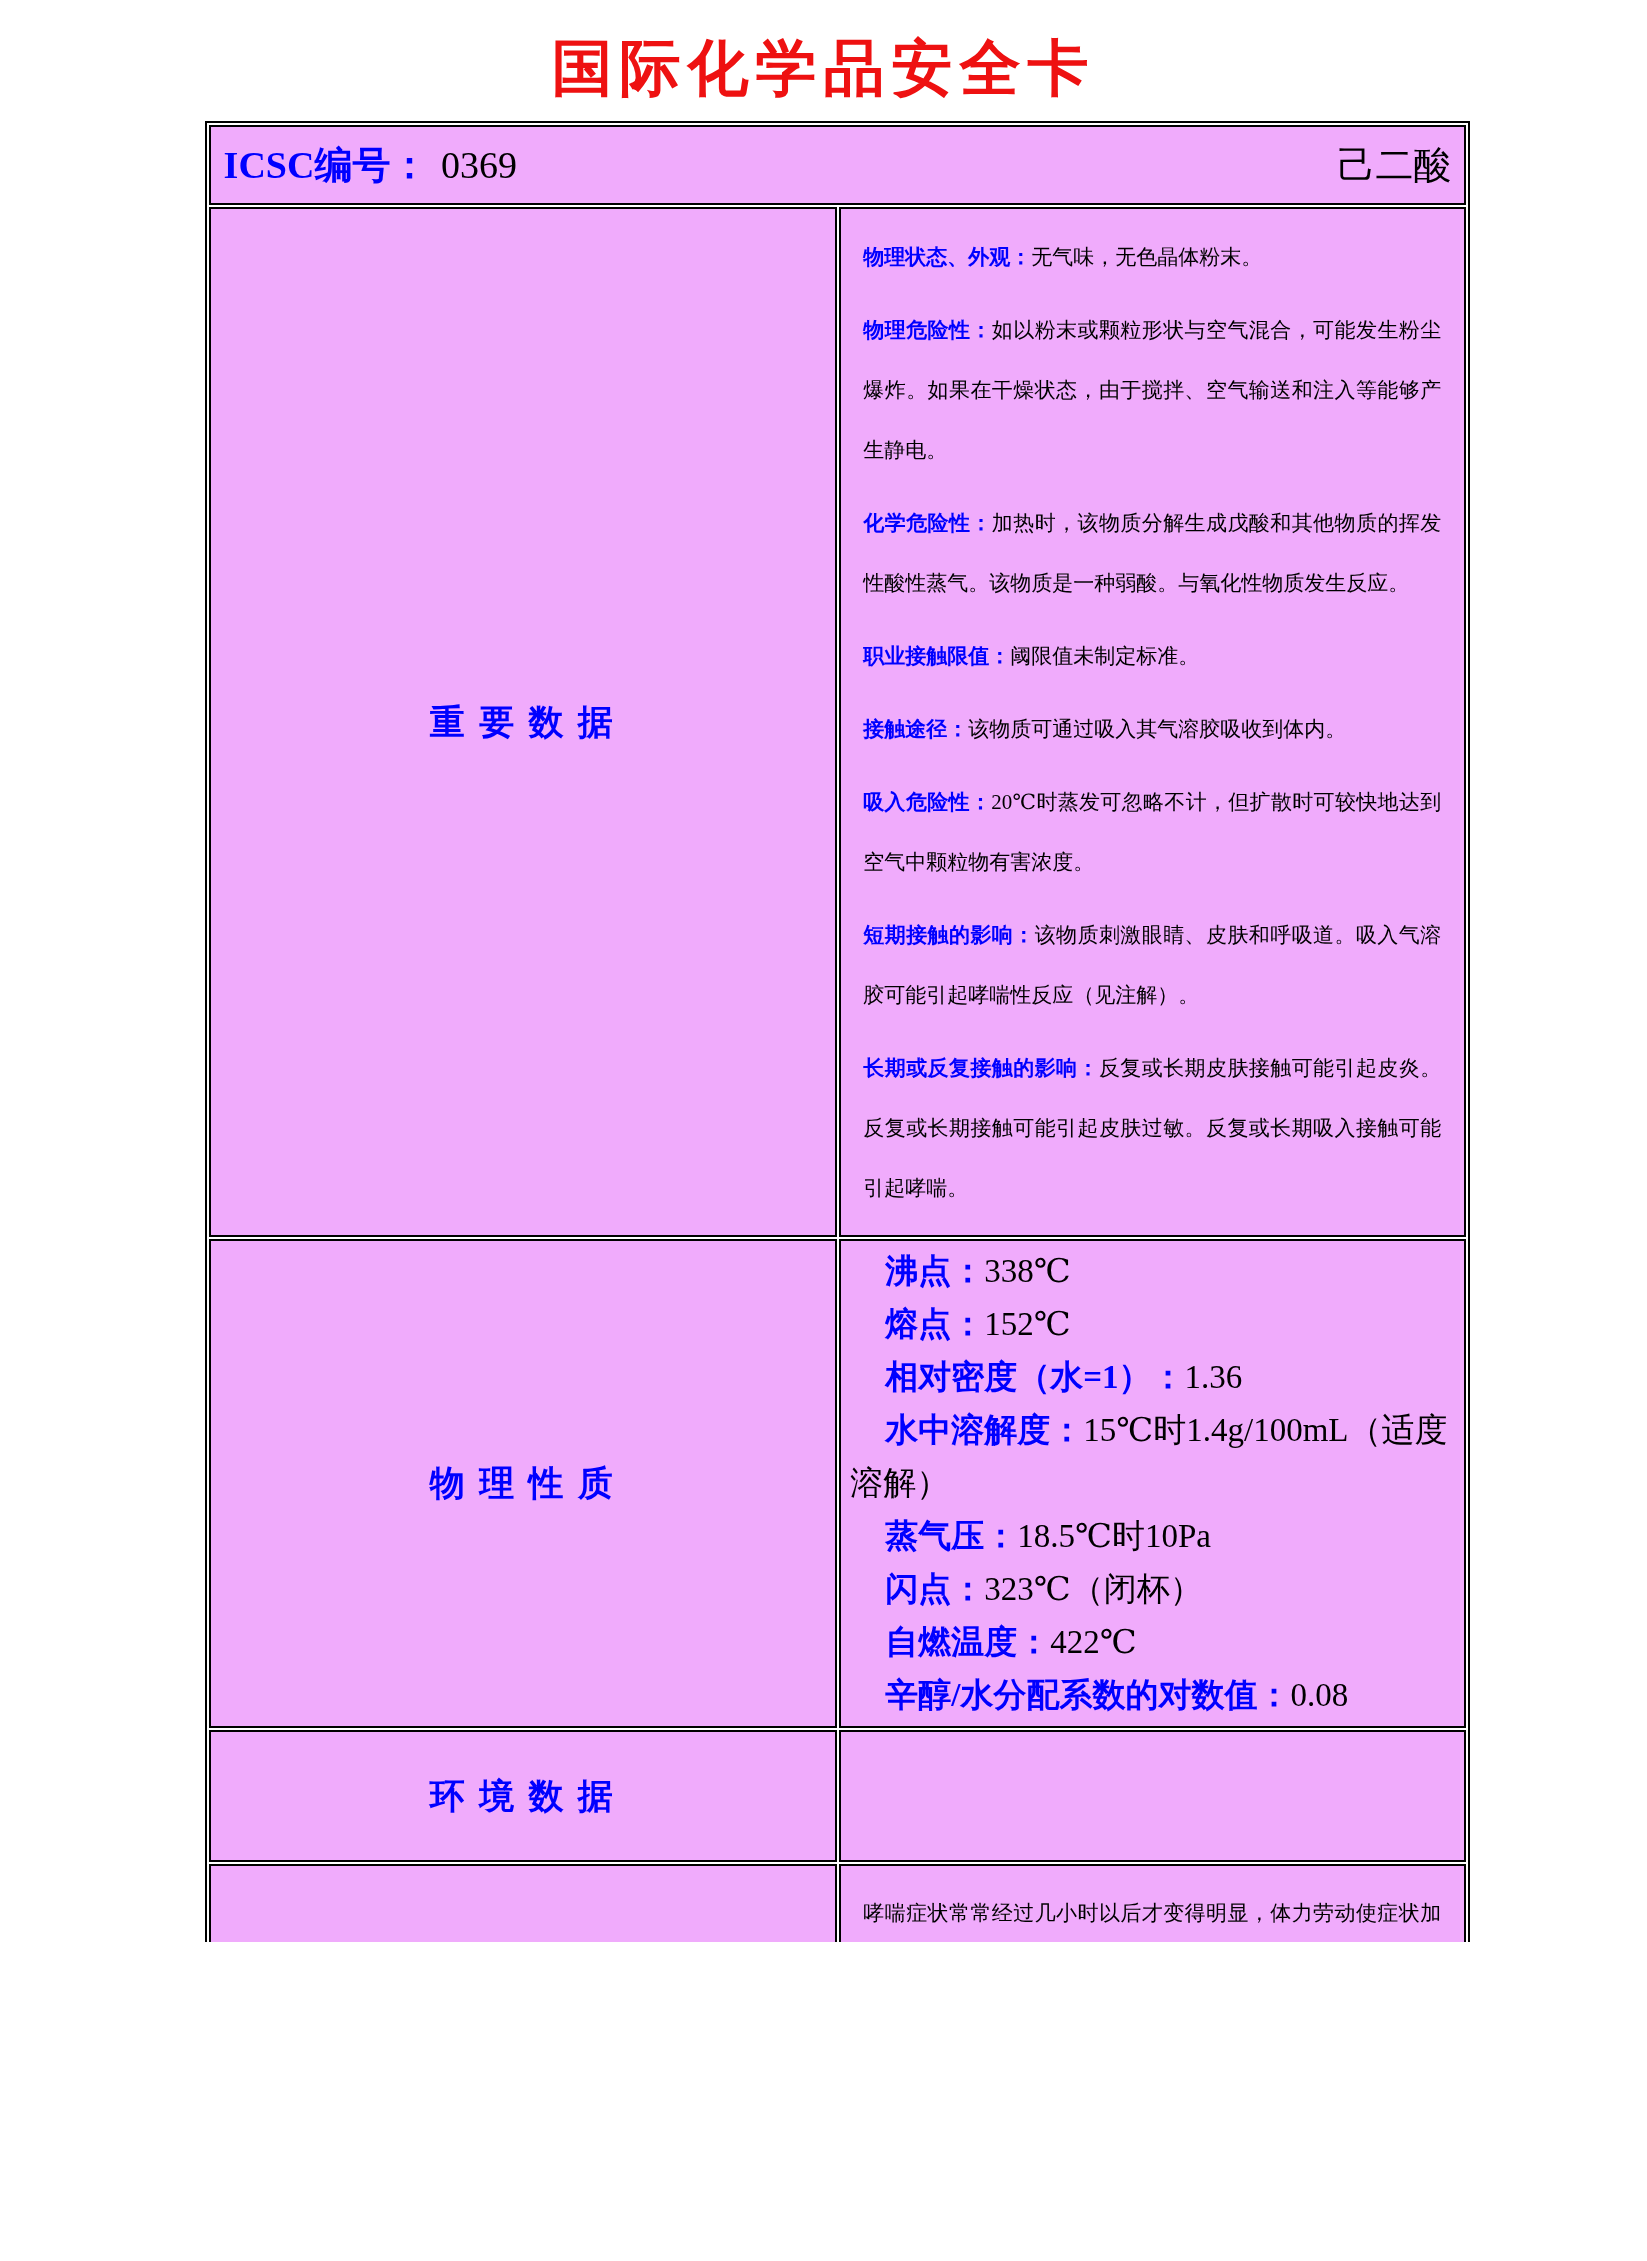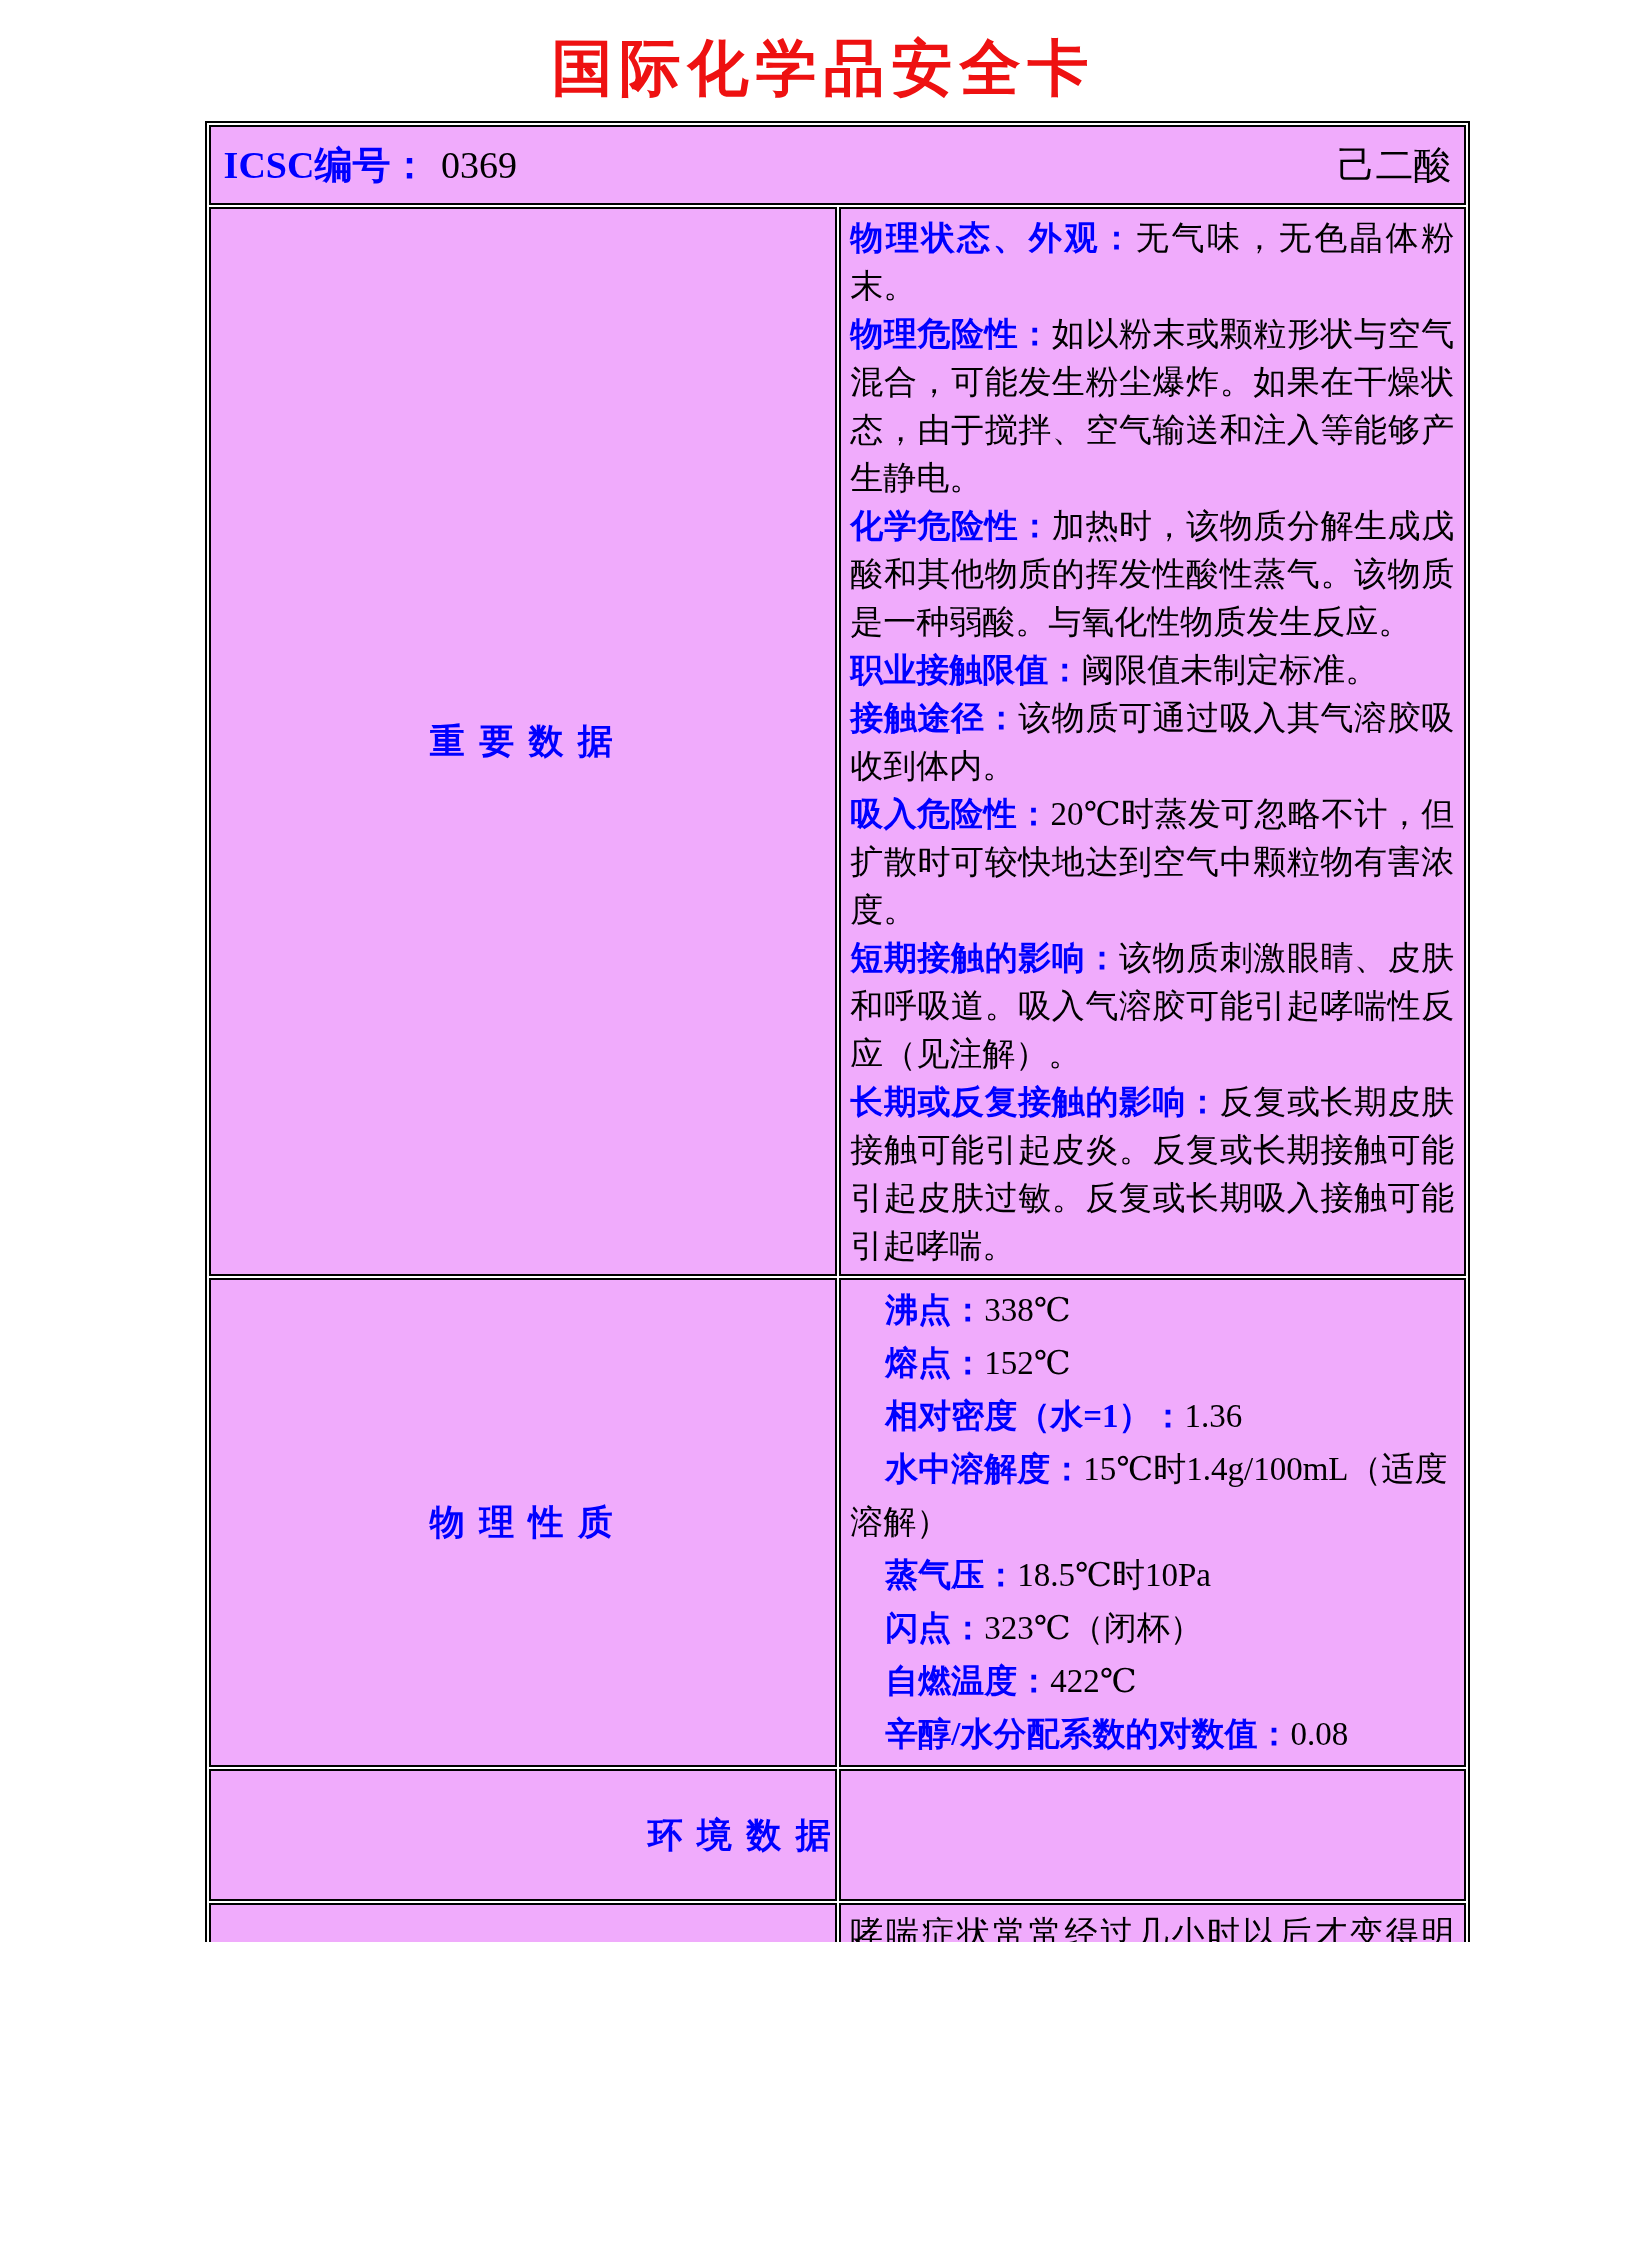--- a/index.html
+++ b/index.html
@@ -50,21 +50,21 @@
   td.content { vertical-align:middle; padding:4.2px 9.8px; }
   .hdr-cell {
     height:68px;
     display:flex; justify-content:space-between; align-items:center;
     font-size:38px;
     padding:0 2.8px;
   }
   .hdr-label { color:#0000ff; font-weight:bold; }
   .hdr-num { color:#000; margin-left:12.7px; }
   .hdr-name { color:#000; }
-  .flow p { margin:0; font-size:33px; line-height:48px; text-align:justify; }
+  .flow p { margin:13px; font-size:21px; line-height:60px; text-align:justify; }
   .flow .lbl { color:#0000ff; font-weight:bold; }
   .props p { margin:0; font-size:33px; line-height:53px; }
   .props .lbl { color:#0000ff; font-weight:bold;margin-left:35px; }
   .plain { font-size:33px; line-height:54px; margin:0; }
 </style>
 </head>
 <body>
 
 <div class="page">
 
@@ -106,21 +106,21 @@
         <p><span class="lbl">相对密度（水=1）：</span><span>1.36</span></p>
         <p><span class="lbl">水中溶解度：</span><span>15℃时1.4g/100mL（适度溶解）</span></p>
         <p><span class="lbl">蒸气压：</span><span>18.5℃时10Pa</span></p>
         <p><span class="lbl">闪点：</span><span>323℃（闭杯）</span></p>
         <p><span class="lbl">自燃温度：</span><span>422℃</span></p>
         <p><span class="lbl">辛醇/水分配系数的对数值：</span><span>0.08</span></p>
       </td>
     </tr>
 
     <tr>
-      <td class="rowlabel" style="height:132px;text-align:right;">环 境 数 据</td>
+      <td class="rowlabel" style="height:132px;">环 境 数 据</td>
       <td class="content">
         <p class="plain"></p>
       </td>
     </tr>
 
     <tr>
       <td class="rowlabel" style="height:163px; letter-spacing:0;">注解</td>
       <td class="content flow">
         <p class="plain">哮喘症状常常经过几小时以后才变得明显，体力劳动使症状加重。因此休息和医学观察是必要的。因该物质出现哮喘症状的人不应再接触该物质。</p>
       </td>

